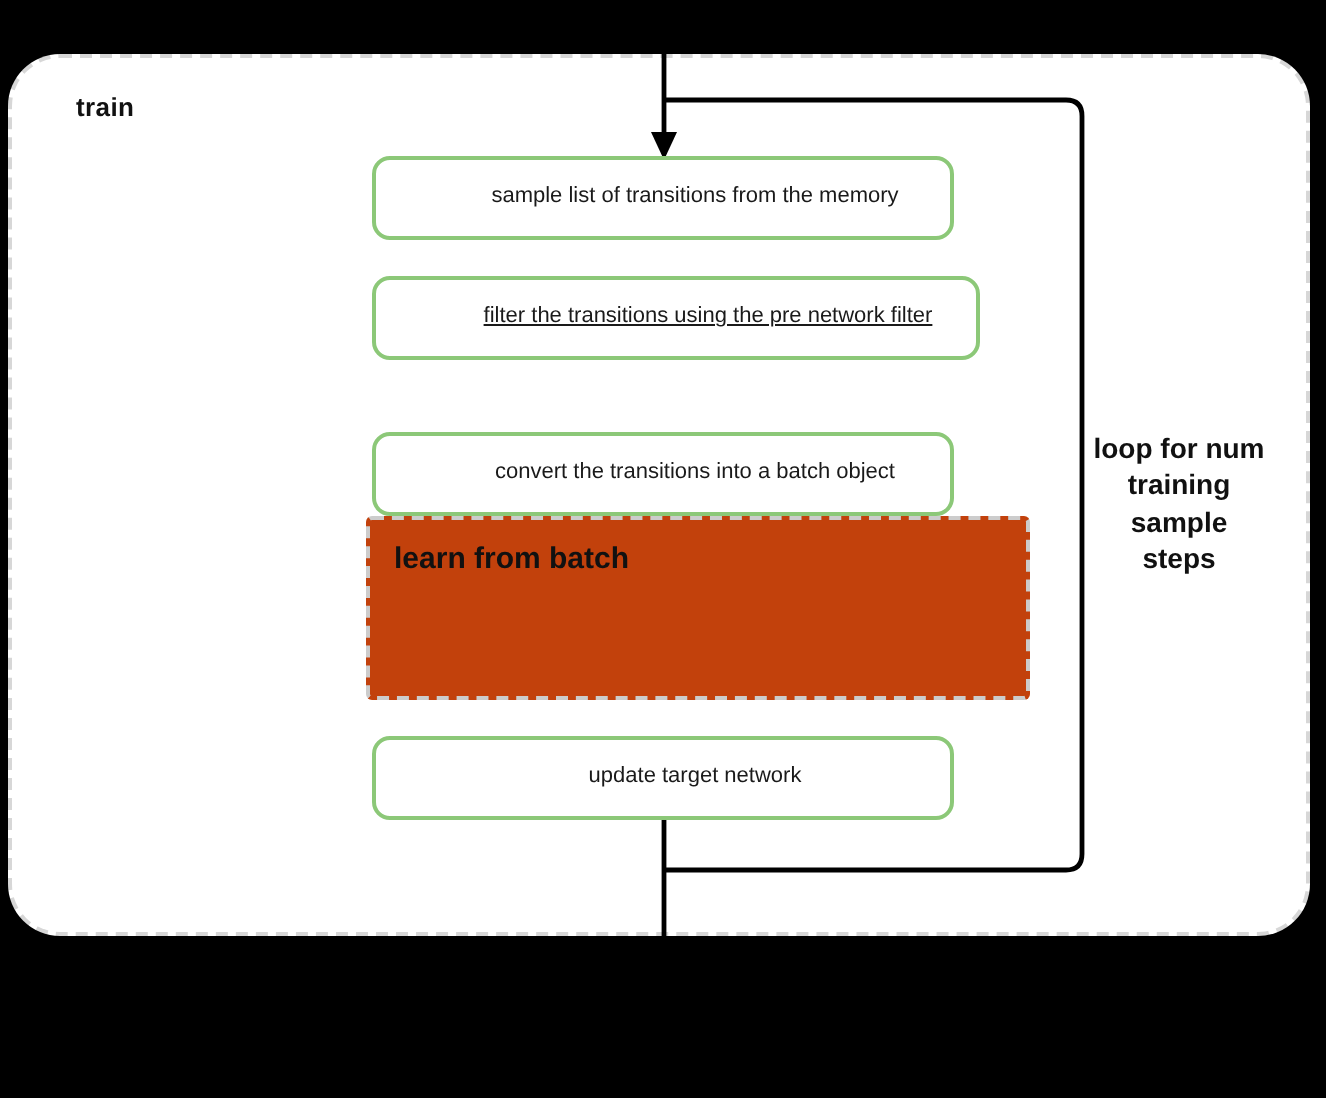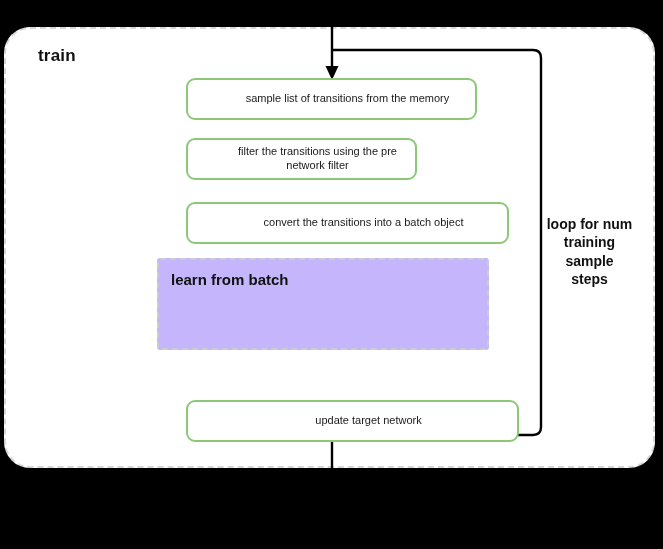--- a/index.html
+++ b/index.html
@@ -17,21 +17,21 @@
     left:4px; top:27px;
     width:651px; height:441px;
     box-sizing:border-box;
     background:#ffffff;
     border:2px dashed #d7d7d7;
     border-radius:26px;
   }
   .train-title{
     position:absolute;
     left:38px; top:46px;
-    font-size:17px;
+    font-size:13px;
     font-weight:bold;
     color:#111111;
     letter-spacing:0.2px;
   }
 
   
   .node{
     position:absolute;
     box-sizing:border-box;
     background:#ffffff;
@@ -40,31 +40,31 @@
     display:flex;
     align-items:center;
     justify-content:center;
     text-align:center;
     font-size:11px;
     color:#1a1a1a;
     line-height:1.25;
     padding-left:32px;
   }
   .node.n1{left:186px; top:78px;  width:291px; height:42px;}
-  .node.n2{left:186px; top:138px; width:231px; height:42px;}
-  .node.n3{left:186px; top:202px; width:323px; height:42px;}
-  .node.n4{left:186px; top:368px; width:333px; height:42px;margin-top:32px;}
+  .node.n2{left:186px; top:138px; width:304px; height:42px;text-decoration:underline;}
+  .node.n3{left:186px; top:216px; width:291px; height:42px;}
+  .node.n4{left:186px; top:368px; width:291px; height:42px;}
 
   
   .subproc{
     position:absolute;
-    left:157px; top:258px;
+    left:183px; top:258px;
     width:332px; height:92px;
     box-sizing:border-box;
-    background:#c4b5fd;
+    background:#c2410c;
     border:2px dashed #cccccc;
     border-radius:3px;
   }
   .subproc-title{
     position:absolute;
     left:12px; top:9px;
     width:130px;
     font-size:15px;
     font-weight:bold;
     color:#111111;

